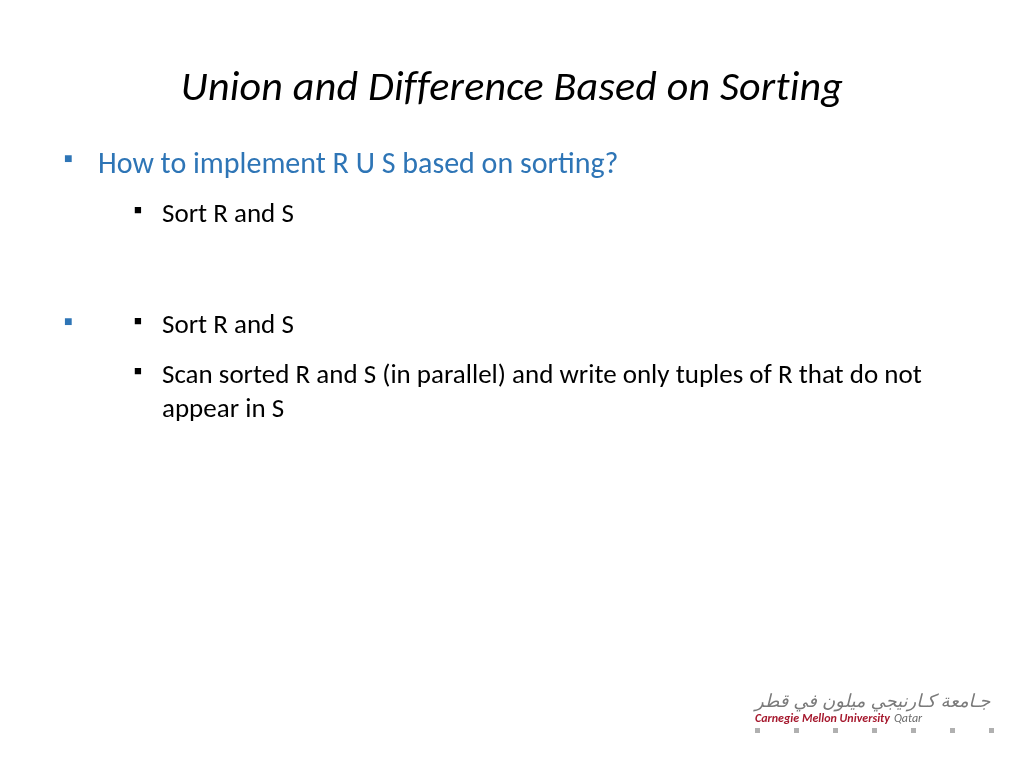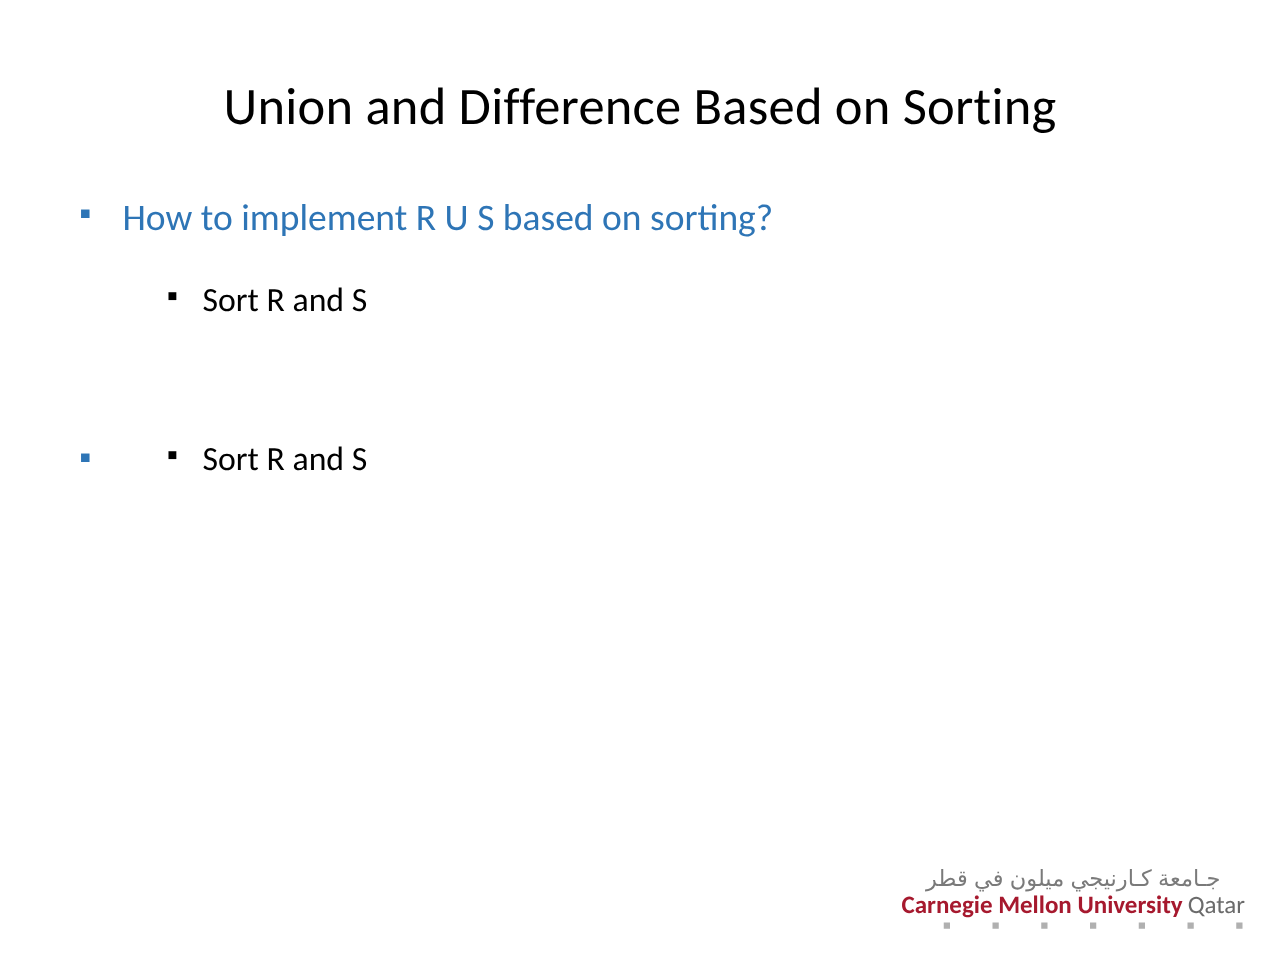--- a/index.html
+++ b/index.html
@@ -1,30 +1,30 @@
 <!DOCTYPE html>
 <html><head>
 <meta charset="utf-8">
 <style>
   * { box-sizing: border-box; margin: 0; padding: 0; }
   html, body { width: 1024px; height: 768px; background: #fff; font-family: Calibri, "Segoe UI", Arial, sans-serif; overflow: hidden; }
   .slide { position: relative; width: 1024px; height: 768px; }
-  .title { position: absolute; top: 60px; left: 0; width: 1024px; text-align: center; font-size: 42px; color: #000; font-weight: 400; letter-spacing: 0.2px; }
-  .content { position: absolute; top: 156px; left: 60px; right: 60px; }
+  .title { position: absolute; top: 60px; left: 0; width: 1024px; text-align: center; font-size: 42px; color: #000; font-weight: 400; letter-spacing: 0.2px; font-style: italic; }
+  .content { position: absolute; top: 144px; left: 60px; right: 60px; }
   ul { list-style: none; }
   .lvl1 { margin: 0; }
   .lvl1 > li { position: relative; padding-left: 38px; font-size: 30px; color: #2e75b6; margin-bottom: 8px; line-height: 1.25; }
   .lvl1 > li::before { content: "■"; position: absolute; left: 4px; top: 6px; font-size: 14px; color: #2e75b6; }
-  .lvl2 { margin-top: 30px; margin-bottom: 0; }
+  .lvl2 { margin-top: 14px; margin-bottom: 0; }
   .lvl2 > li { position: relative; padding-left: 64px; font-size: 27px; color: #000; margin-bottom: 16px; line-height: 1.25; }
   .lvl2 > li::before { content: "■"; position: absolute; left: 36px; top: 6px; font-size: 13px; color: #000; }
   .gap { height: 48px; }
-  .footer-logo { position: absolute; right: 28px; bottom: 24px; text-align: center; line-height: 1; }
+  .footer-logo { position: absolute; right: 28px; bottom: 34px; text-align: left; line-height: 1; font-style: italic; }
   .arabic { font-family: "Traditional Arabic", "Arial", serif; font-size: 18px; color: #7a7a7a; letter-spacing: 0px; direction: rtl; white-space: nowrap; }
-  .cmu { font-size: 20px; margin-top: 2px; white-space: nowrap; }
+  .cmu { font-size: 12px; margin-top: 2px; white-space: nowrap; }
   .cmu .b { color: #a6192e; font-weight: 700; }
   .cmu .g { color: #6b6b6b; font-weight: 400; margin-left: 4px; }
   .dots { height: 6px; margin-top: 4px; display: flex; justify-content: flex-end; gap: 34px; padding-right: 2px; }
   .dots span { width: 5px; height: 5px; background: #b0b0b0; display: inline-block; }
 </style>
 </head>
 <body>
 
 <div class="slide">
   <h1 class="title">Union and Difference Based on Sorting</h1>
@@ -38,20 +38,21 @@
         </ul>
       </li>
     </ul>
 
     <div class="gap"></div>
 
     <ul class="lvl1">
       <li>
         <ul class="lvl2">
           <li>Sort R and S</li>
+          <li>Scan sorted R and S (in parallel) and write only tuples of R that do not appear in S</li>
         </ul>
       </li>
     </ul>
   </div>
 
   <div class="footer-logo">
     <div class="arabic">جـامعة كـارنيجي ميلون في قطر</div>
     <div class="cmu">
       <span class="b">Carnegie Mellon University</span><span class="g">Qatar</span>
     </div>

